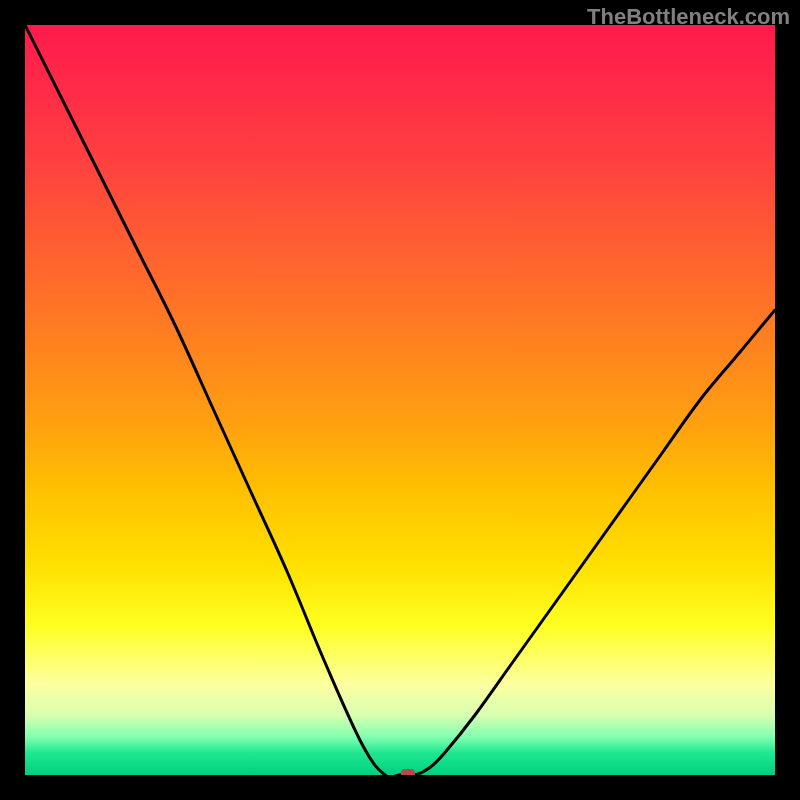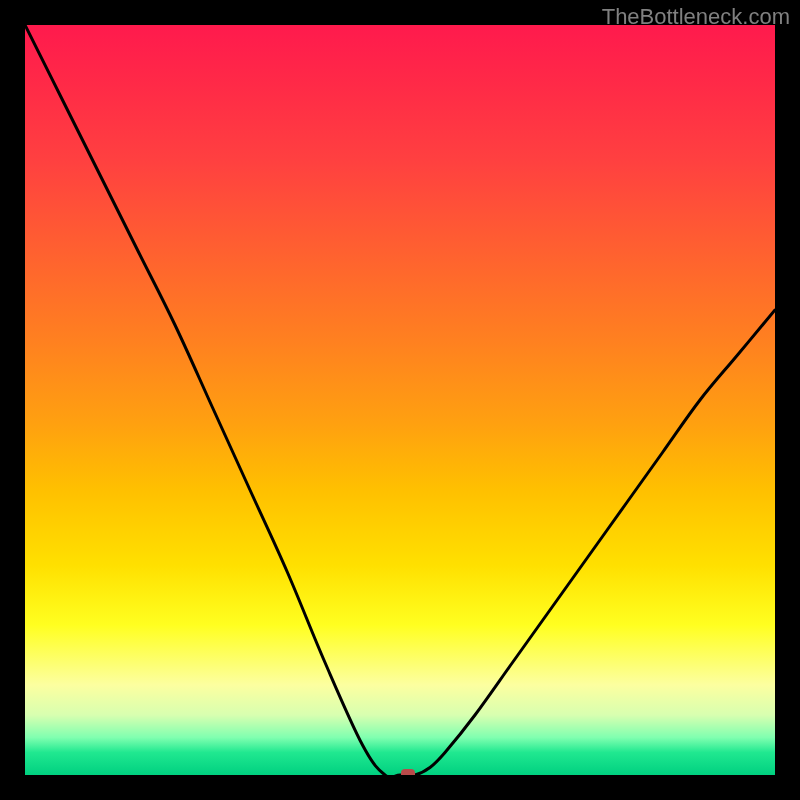--- a/index.html
+++ b/index.html
@@ -12,21 +12,21 @@
     width: 800px;
     height: 800px;
     background: #000;
   }
   .watermark {
     position: absolute;
     top: 4px;
     right: 10px;
     font-family: Arial, Helvetica, sans-serif;
     font-size: 22px;
-    font-weight: normal;
+    font-weight: bold;
     color: #808080;
     z-index: 10;
   }
   .plot-area {
     position: absolute;
     left: 25px;
     top: 25px;
     width: 750px;
     height: 750px;
     overflow: hidden;

